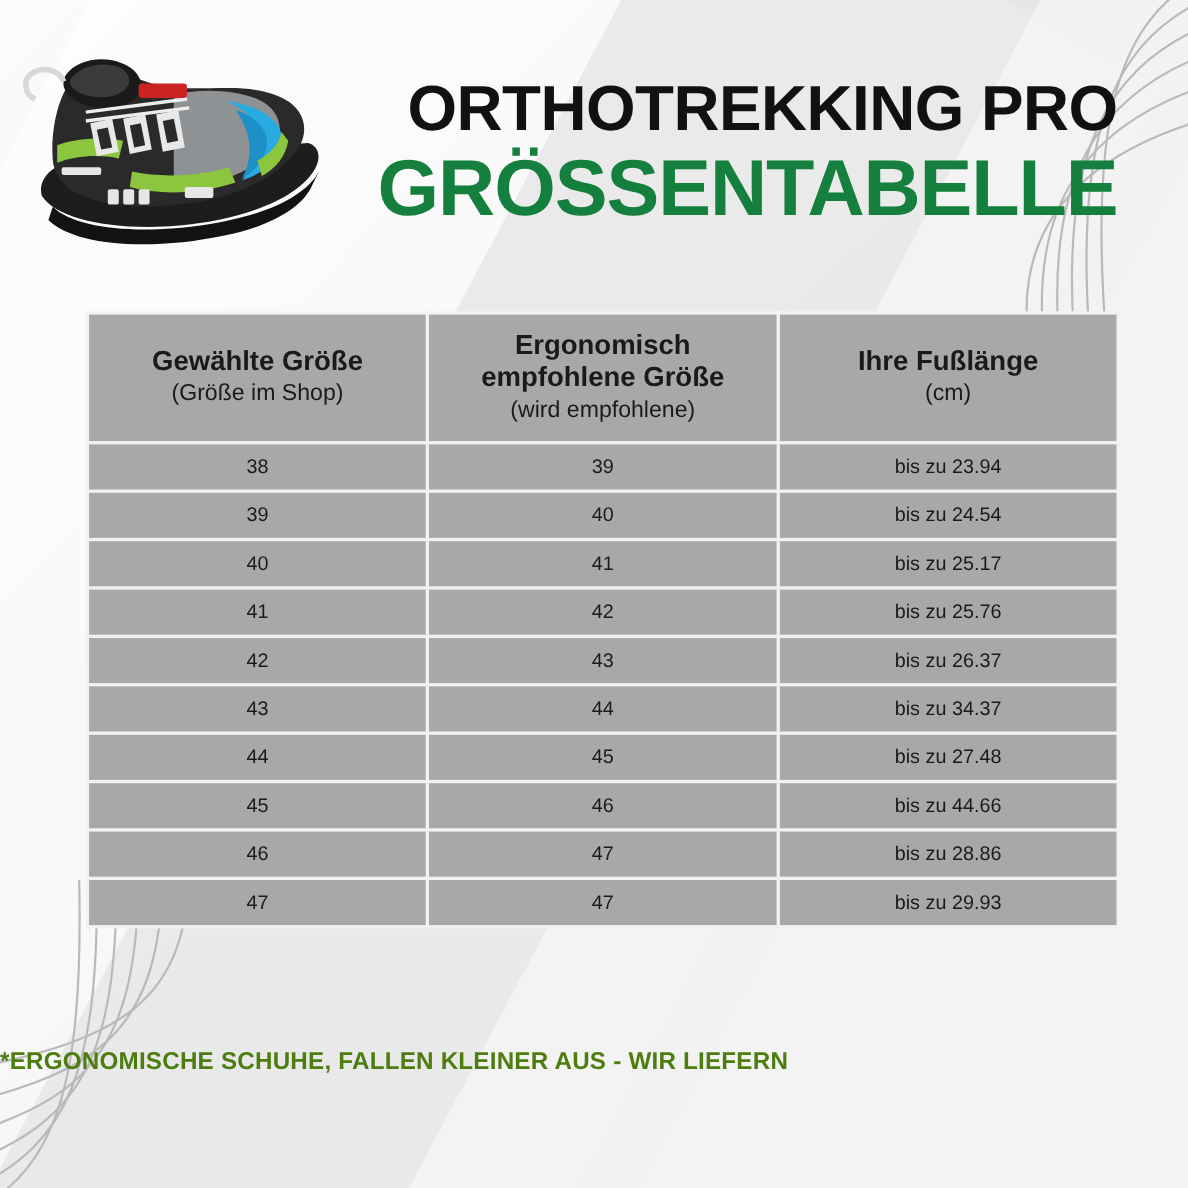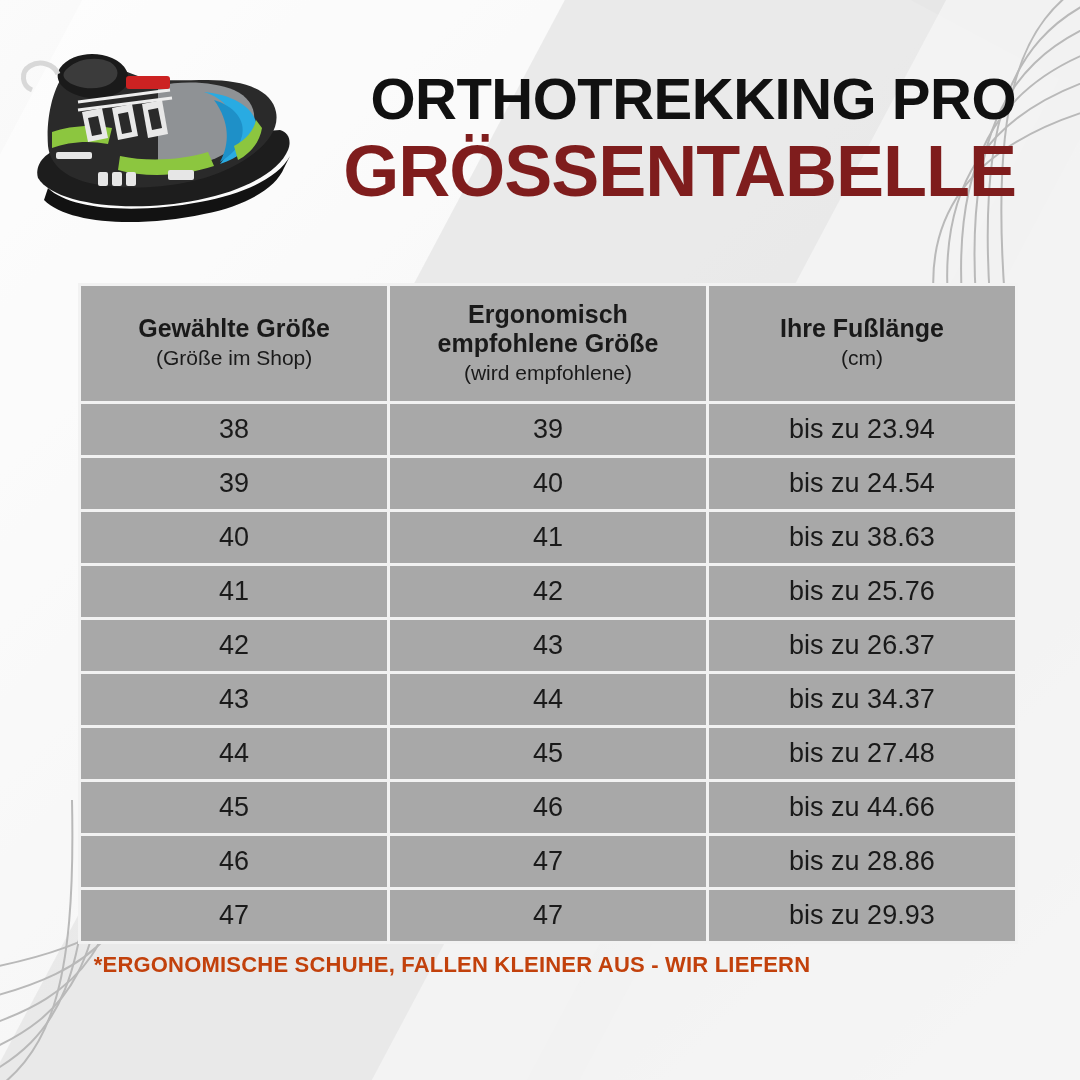--- a/index.html
+++ b/index.html
@@ -78,21 +78,21 @@
     font-weight: bold;
     letter-spacing: -0.5px;
     color: #111111;
     line-height: 1.0;
     white-space: nowrap;
   }
   .title-line2 {
     font-size: 72px;
     font-weight: bold;
     letter-spacing: -1px;
-    color: #7f1d1d;
+    color: #15803d;
     line-height: 1.05;
     margin-top: 6px;
     white-space: nowrap;
     margin-left: 32px;
   }
 
   
   .shoe-wrap {
     position: absolute;
     left: 8px;
@@ -127,38 +127,37 @@
     line-height: 1.15;
   }
   .th-sub {
     display: block;
     font-size: 21px;
     font-weight: normal;
     line-height: 1.2;
     margin-top: 2px;
   }
   .table td {
-    font-size: 27px;
+    font-size: 18px;
     padding: 10px 4px;
     font-weight: normal;
   }
   .col-a { width: 33%; }
   .col-b { width: 34%; }
   .col-c { width: 33%; }
 
   
   .footnote {
     position: absolute;
     left: 0;
     top: 950px;
     width: 904px;
-    text-align: center;
     font-size: 22px;
     font-weight: bold;
-    color: #c2410c;
+    color: #4d7c0f;
     letter-spacing: 0.2px;
     line-height: 1.35;
   }
   .footnote div { white-space: nowrap; }
 </style>
 </head>
 <body>
 
 <div class="bg-base"></div>
 <div class="bg-diag-1"></div>
@@ -272,21 +271,21 @@
       <td>bis zu 23.94</td>
     </tr>
     <tr>
       <td>39</td>
       <td>40</td>
       <td>bis zu 24.54</td>
     </tr>
     <tr>
       <td>40</td>
       <td>41</td>
-      <td>bis zu 38.63</td>
+      <td>bis zu 25.17</td>
     </tr>
     <tr>
       <td>41</td>
       <td>42</td>
       <td>bis zu 25.76</td>
     </tr>
     <tr>
       <td>42</td>
       <td>43</td>
       <td>bis zu 26.37</td>

